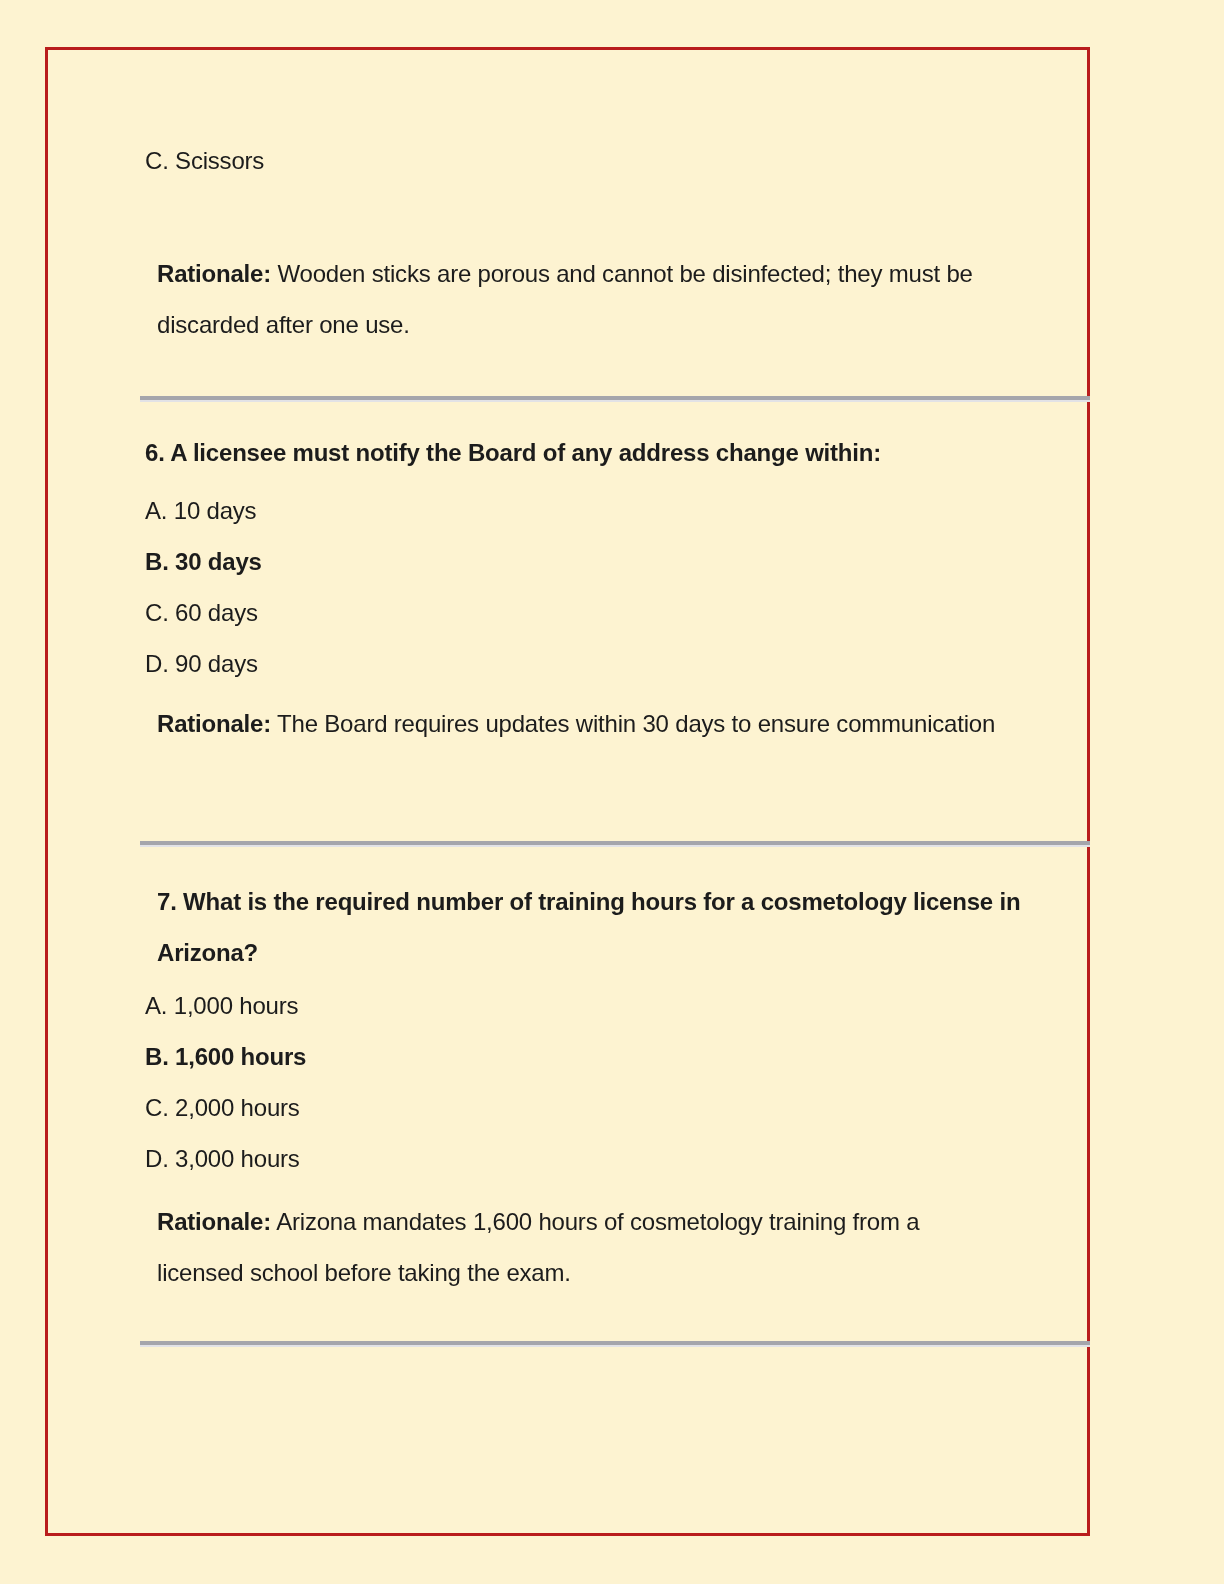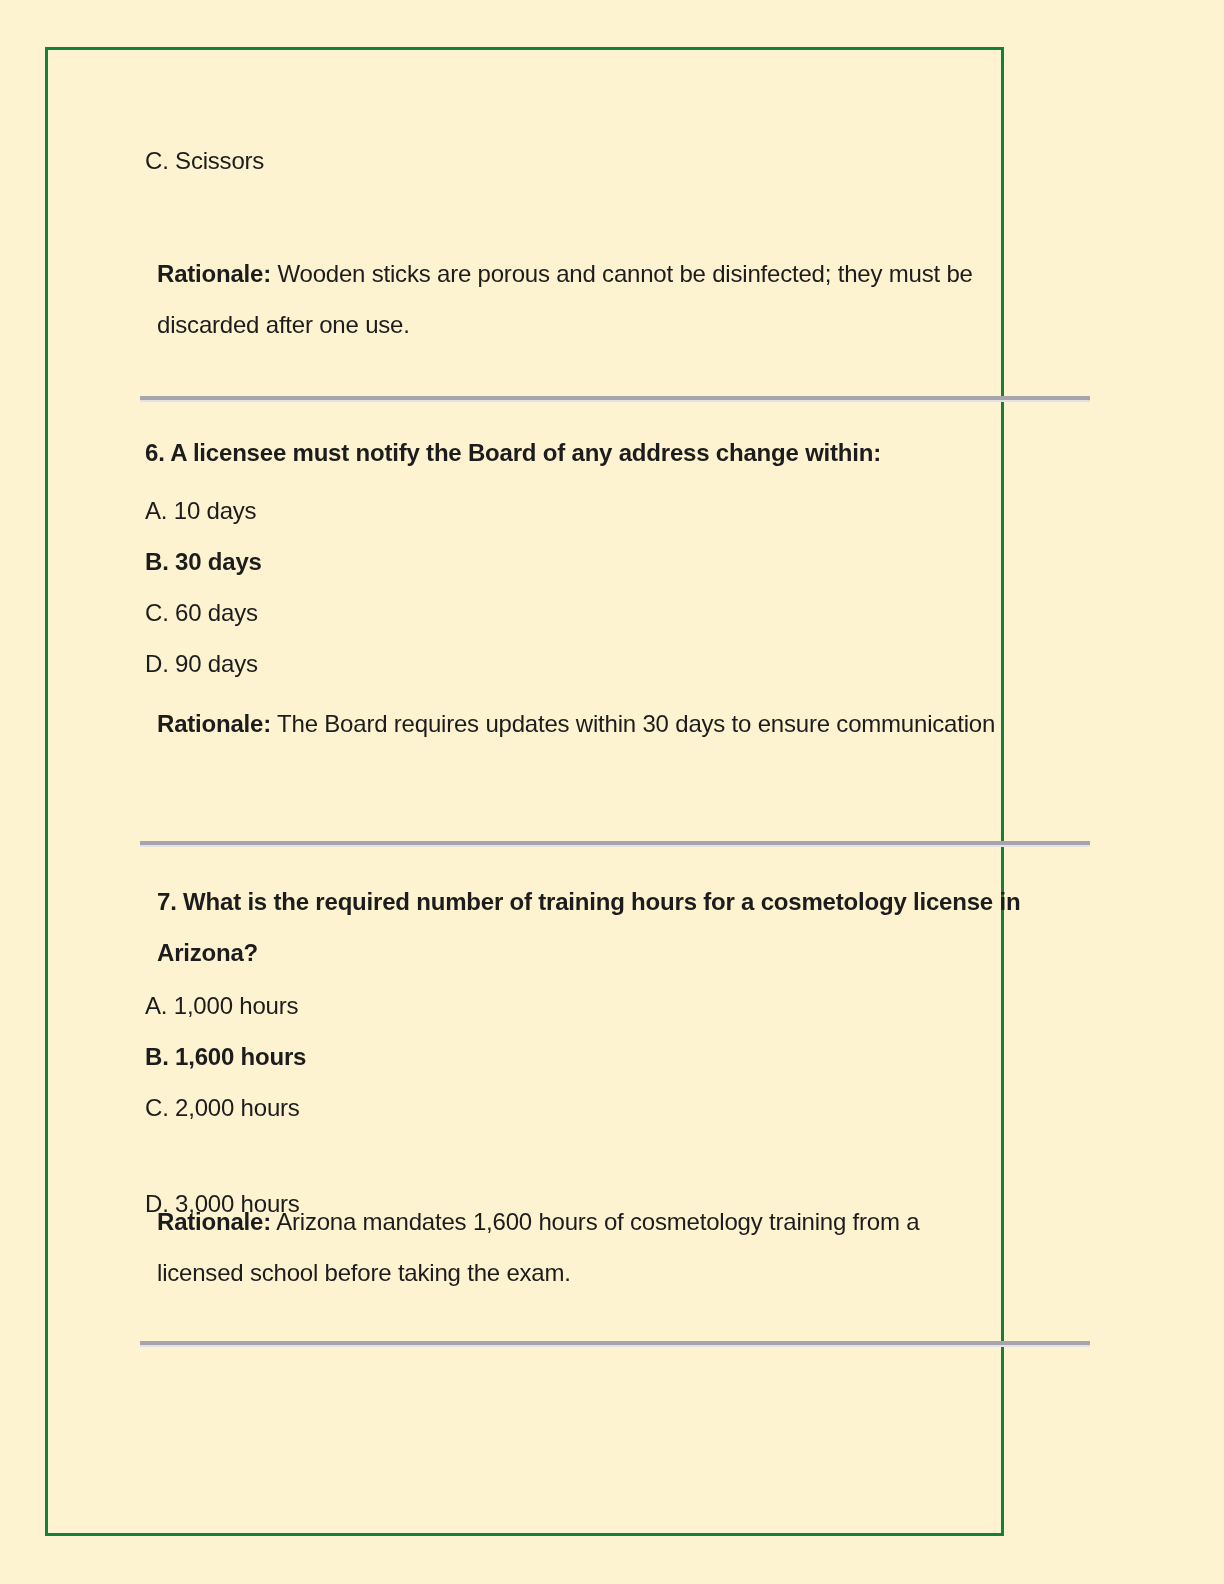--- a/index.html
+++ b/index.html
@@ -12,23 +12,23 @@
     background: #FDF3D1;
     font-family: "Liberation Sans", sans-serif;
     color: #1C1C1C;
     position: relative;
     overflow: hidden;
   }
   .frame {
     position: absolute;
     left: 45px;
     top: 47px;
-    width: 959px;
+    width: 1045px;
     height: 1489px;
-    border: 3px solid #15803d;
+    border: 3px solid #b91c1c;
     box-sizing: border-box;
     background: #FDF3D1;
     padding-left: 36px;
   }
   .line {
     position: absolute;
     left: 97px;
     height: 51px;
     line-height: 51px;
     font-size: 24px;
@@ -86,21 +86,21 @@
 
   <div class="divider" style="top:791px"></div>
 
   <div class="para bold" style="top:826px">
     <div class="pline">7. What is the required number of training hours for a cosmetology license in</div>
     <div class="pline">Arizona?</div>
   </div>
   <div class="line" style="top:930px">A. 1,000 hours</div>
   <div class="line bold" style="top:981px">B. 1,600 hours</div>
   <div class="line" style="top:1032px">C. 2,000 hours</div>
-  <div class="line" style="top:1128px">D. 3,000 hours</div>
+  <div class="line" style="top:1083px">D. 3,000 hours</div>
 
   <div class="para" style="top:1146px">
     <div class="pline"><span class="bold">Rationale:</span><span> Arizona mandates 1,600 hours of cosmetology training from a</span></div>
     <div class="pline">licensed school before taking the exam.</div>
   </div>
 
   <div class="divider" style="top:1291px"></div>
 
 </div>
 

